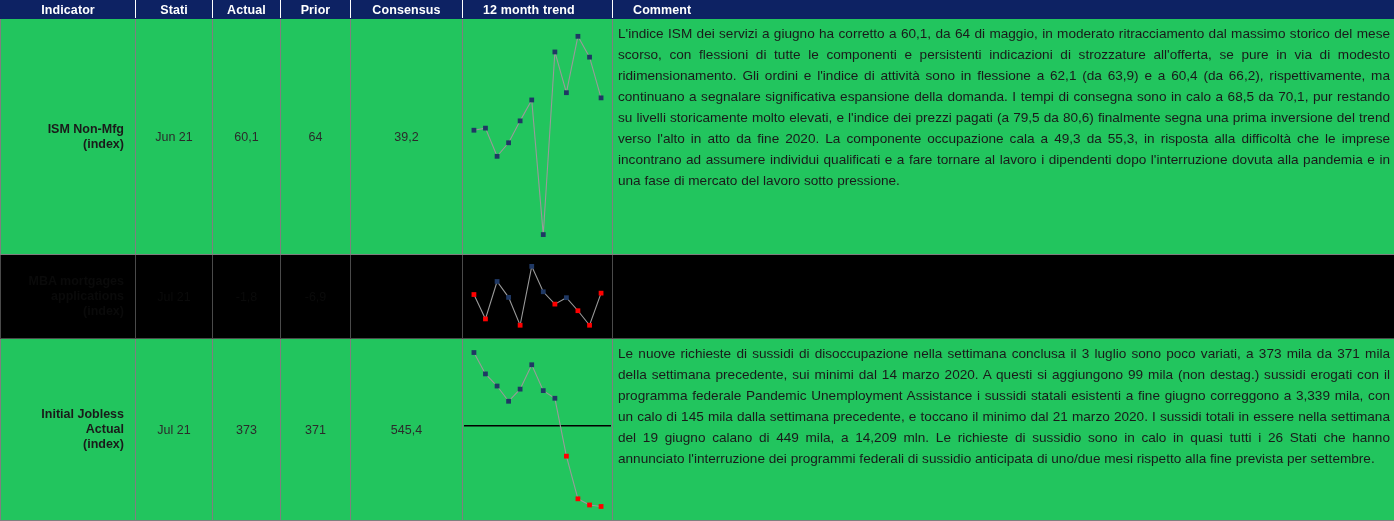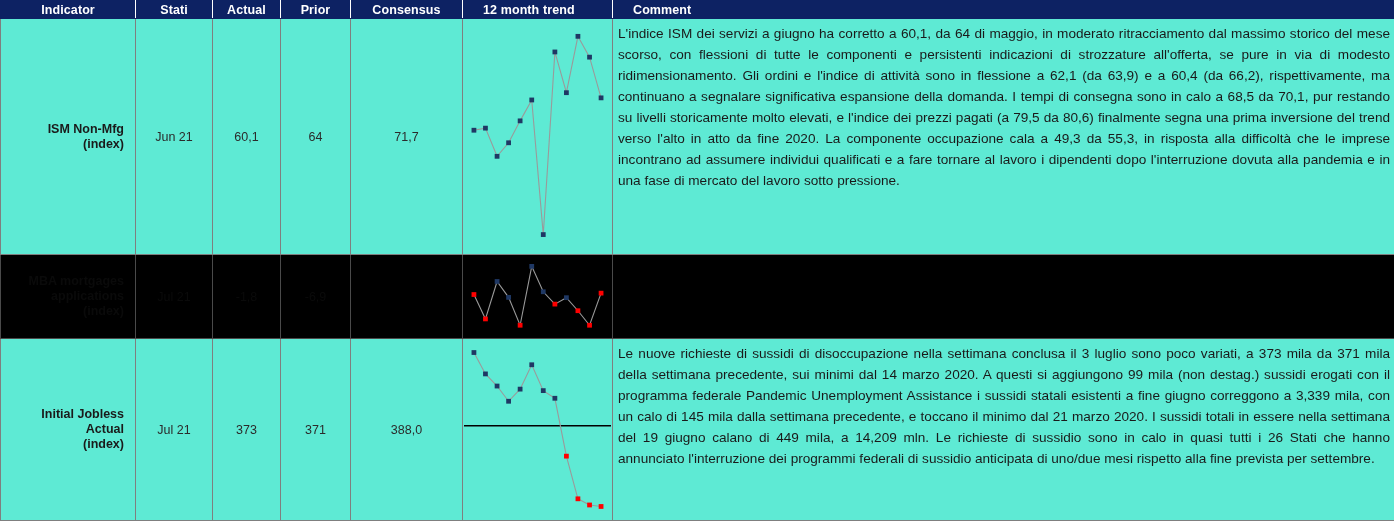--- a/index.html
+++ b/index.html
@@ -24,21 +24,21 @@
     background:#0d2263;color:#ffffff;font-size:12.5px;font-weight:bold;
     height:18px;padding:0 4px;border:1px solid #0d2263;
     border-right:1px solid #ffffff;
     box-sizing:border-box;letter-spacing:.1px;
   }
   thead th.t-center{text-align:center;}
   thead th.t-left{text-align:left;padding-left:20px;}
   thead th:last-child{border-right:1px solid #0d2263;}
 
   tbody td{
-    border:1px solid #7f7f7f;background:#5eead4;color:#1a1a1a;
+    border:1px solid #7f7f7f;background:#22c55e;color:#1a1a1a;
     font-size:12.5px;vertical-align:middle;box-sizing:border-box;
   }
   td.ind{
     text-align:right;font-weight:bold;padding-right:11px;line-height:15px;
     font-size:12.5px;
   }
   td.num{text-align:center;font-weight:normal;color:#2b2b2b;}
   td.trend{padding:0;position:relative;height:100%;}
   td.comment{
     text-align:justify;text-align-last:left;vertical-align:top;
@@ -80,21 +80,21 @@
     </thead>
     <tbody id="tbody">
         <tr style="height: 236px;">
           <td class="ind">
             <div>ISM Non-Mfg</div>
             <div>(index)</div>
           </td>
           <td class="num">Jun 21</td>
           <td class="num">60,1</td>
           <td class="num">64</td>
-          <td class="num">71,7</td>
+          <td class="num">39,2</td>
           <td class="trend">
             <div class="spark-wrap">
               <svg class="spark" viewBox="0 0 148 234" preserveAspectRatio="none">
                 <polyline points="10.0,110.7 21.6,108.6 33.3,136.9 44.9,123.3 56.5,101.3 68.2,80.3 79.8,215.5 91.5,32.1 103.1,73.0 114.7,16.4 126.4,37.3 138.0,78.2" fill="none" stroke="#9a9a9a" stroke-width="1.1"></polyline>
                 <rect x="7.6" y="108.3" width="4.8" height="4.8" fill="#1f3864"></rect>
                 <rect x="19.2" y="106.2" width="4.8" height="4.8" fill="#1f3864"></rect>
                 <rect x="30.9" y="134.5" width="4.8" height="4.8" fill="#1f3864"></rect>
                 <rect x="42.5" y="120.9" width="4.8" height="4.8" fill="#1f3864"></rect>
                 <rect x="54.1" y="98.9" width="4.8" height="4.8" fill="#1f3864"></rect>
                 <rect x="65.8" y="77.9" width="4.8" height="4.8" fill="#1f3864"></rect>
@@ -142,21 +142,21 @@
         </tr>
         <tr style="height: 182px;">
           <td class="ind">
             <div>Initial Jobless</div>
             <div>Actual</div>
             <div>(index)</div>
           </td>
           <td class="num">Jul 21</td>
           <td class="num">373</td>
           <td class="num">371</td>
-          <td class="num">388,0</td>
+          <td class="num">545,4</td>
           <td class="trend">
             <div class="spark-wrap">
               <svg class="spark" viewBox="0 0 148 180" preserveAspectRatio="none">
                 <line x1="0" y1="86.2" x2="148" y2="86.2" stroke="#000000" stroke-width="1.4"></line>
                 <polyline points="10.0,12.6 21.6,34.1 33.3,46.3 44.9,61.6 56.5,49.4 68.2,24.9 79.8,50.9 91.5,58.6 103.1,116.8 114.7,159.7 126.4,165.9 138.0,167.4" fill="none" stroke="#9a9a9a" stroke-width="1.1"></polyline>
                 <rect x="7.6" y="10.2" width="4.8" height="4.8" fill="#1f3864"></rect>
                 <rect x="19.2" y="31.7" width="4.8" height="4.8" fill="#1f3864"></rect>
                 <rect x="30.9" y="43.9" width="4.8" height="4.8" fill="#1f3864"></rect>
                 <rect x="42.5" y="59.2" width="4.8" height="4.8" fill="#1f3864"></rect>
                 <rect x="54.1" y="47.0" width="4.8" height="4.8" fill="#1f3864"></rect>

